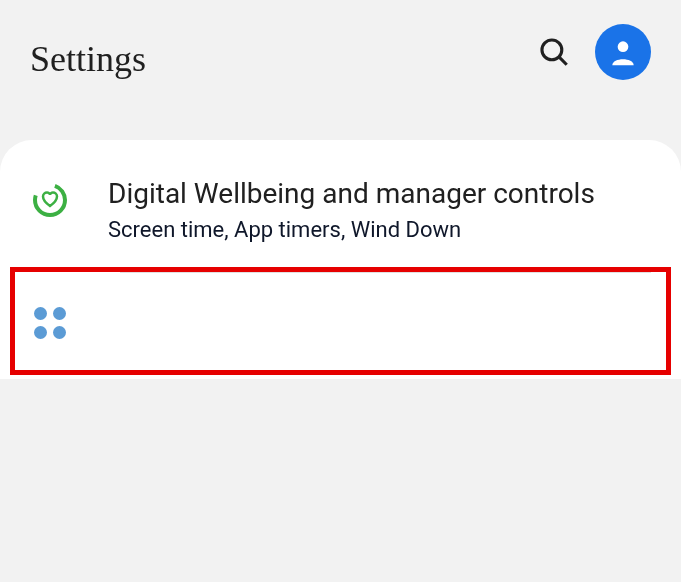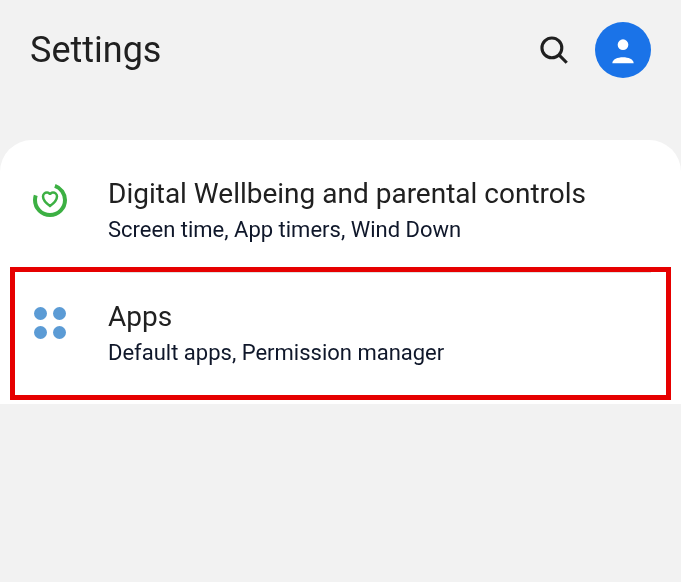--- a/index.html
+++ b/index.html
@@ -11,23 +11,24 @@
     body {
       width: 681px;
       height: 582px;
       background: #f2f2f2;
       font-family: -apple-system, BlinkMacSystemFont, 'Segoe UI', Roboto, sans-serif;
       overflow: hidden;
     }
     
     .header {
       display: flex;
-      align-items: center;
+      align-items: flex-end;
       padding: 20px 30px;
       height: 100px;
+      font-family: Liberation Serif, serif;
     }
     
     .page-title {
       font-size: 36px;
       font-weight: 400;
       color: #202020;
       flex: 1;
     }
     
     .header-actions {
@@ -176,39 +177,35 @@
 <div class="content-card">
 
   <div class="list-item">
     <div class="list-item-icon">
       <svg viewBox="0 0 36 36" width="36" height="36">
         <circle cx="18" cy="18" r="15" fill="none" stroke="#3cb043" stroke-width="4" stroke-dasharray="70 24" stroke-dashoffset="-5" transform="rotate(-90 18 18)"></circle>
         <path d="M18 24 C18 24, 11 19, 11 14.5 C11 12, 13 10.5, 15 10.5 C16.5 10.5, 18 11.5, 18 13 C18 11.5, 19.5 10.5, 21 10.5 C23 10.5, 25 12, 25 14.5 C25 19, 18 24, 18 24 Z" fill="none" stroke="#3cb043" stroke-width="2.5"></path>
       </svg>
     </div>
     <div class="list-item-content">
-      <div class="list-item-title">Digital Wellbeing and parental controls</div>
+      <div class="list-item-title">Digital Wellbeing and manager controls</div>
       <div class="list-item-subtitle">Screen time, App timers, Wind Down</div>
     </div>
   </div>
 
   <div class="divider"></div>
 
 
   <div class="divider"></div>
 
   <div class="list-item highlighted-item">
     <div class="list-item-icon">
       <div class="apps-icon">
         <div class="apps-dot"></div>
         <div class="apps-dot"></div>
         <div class="apps-dot"></div>
         <div class="apps-dot"></div>
       </div>
     </div>
-    <div class="list-item-content">
-      <div class="list-item-title">Apps</div>
-      <div class="list-item-subtitle">Default apps, Permission manager</div>
-    </div>
     <div class="red-border"></div>
   </div>
 
 </div>
 
 </body></html>

